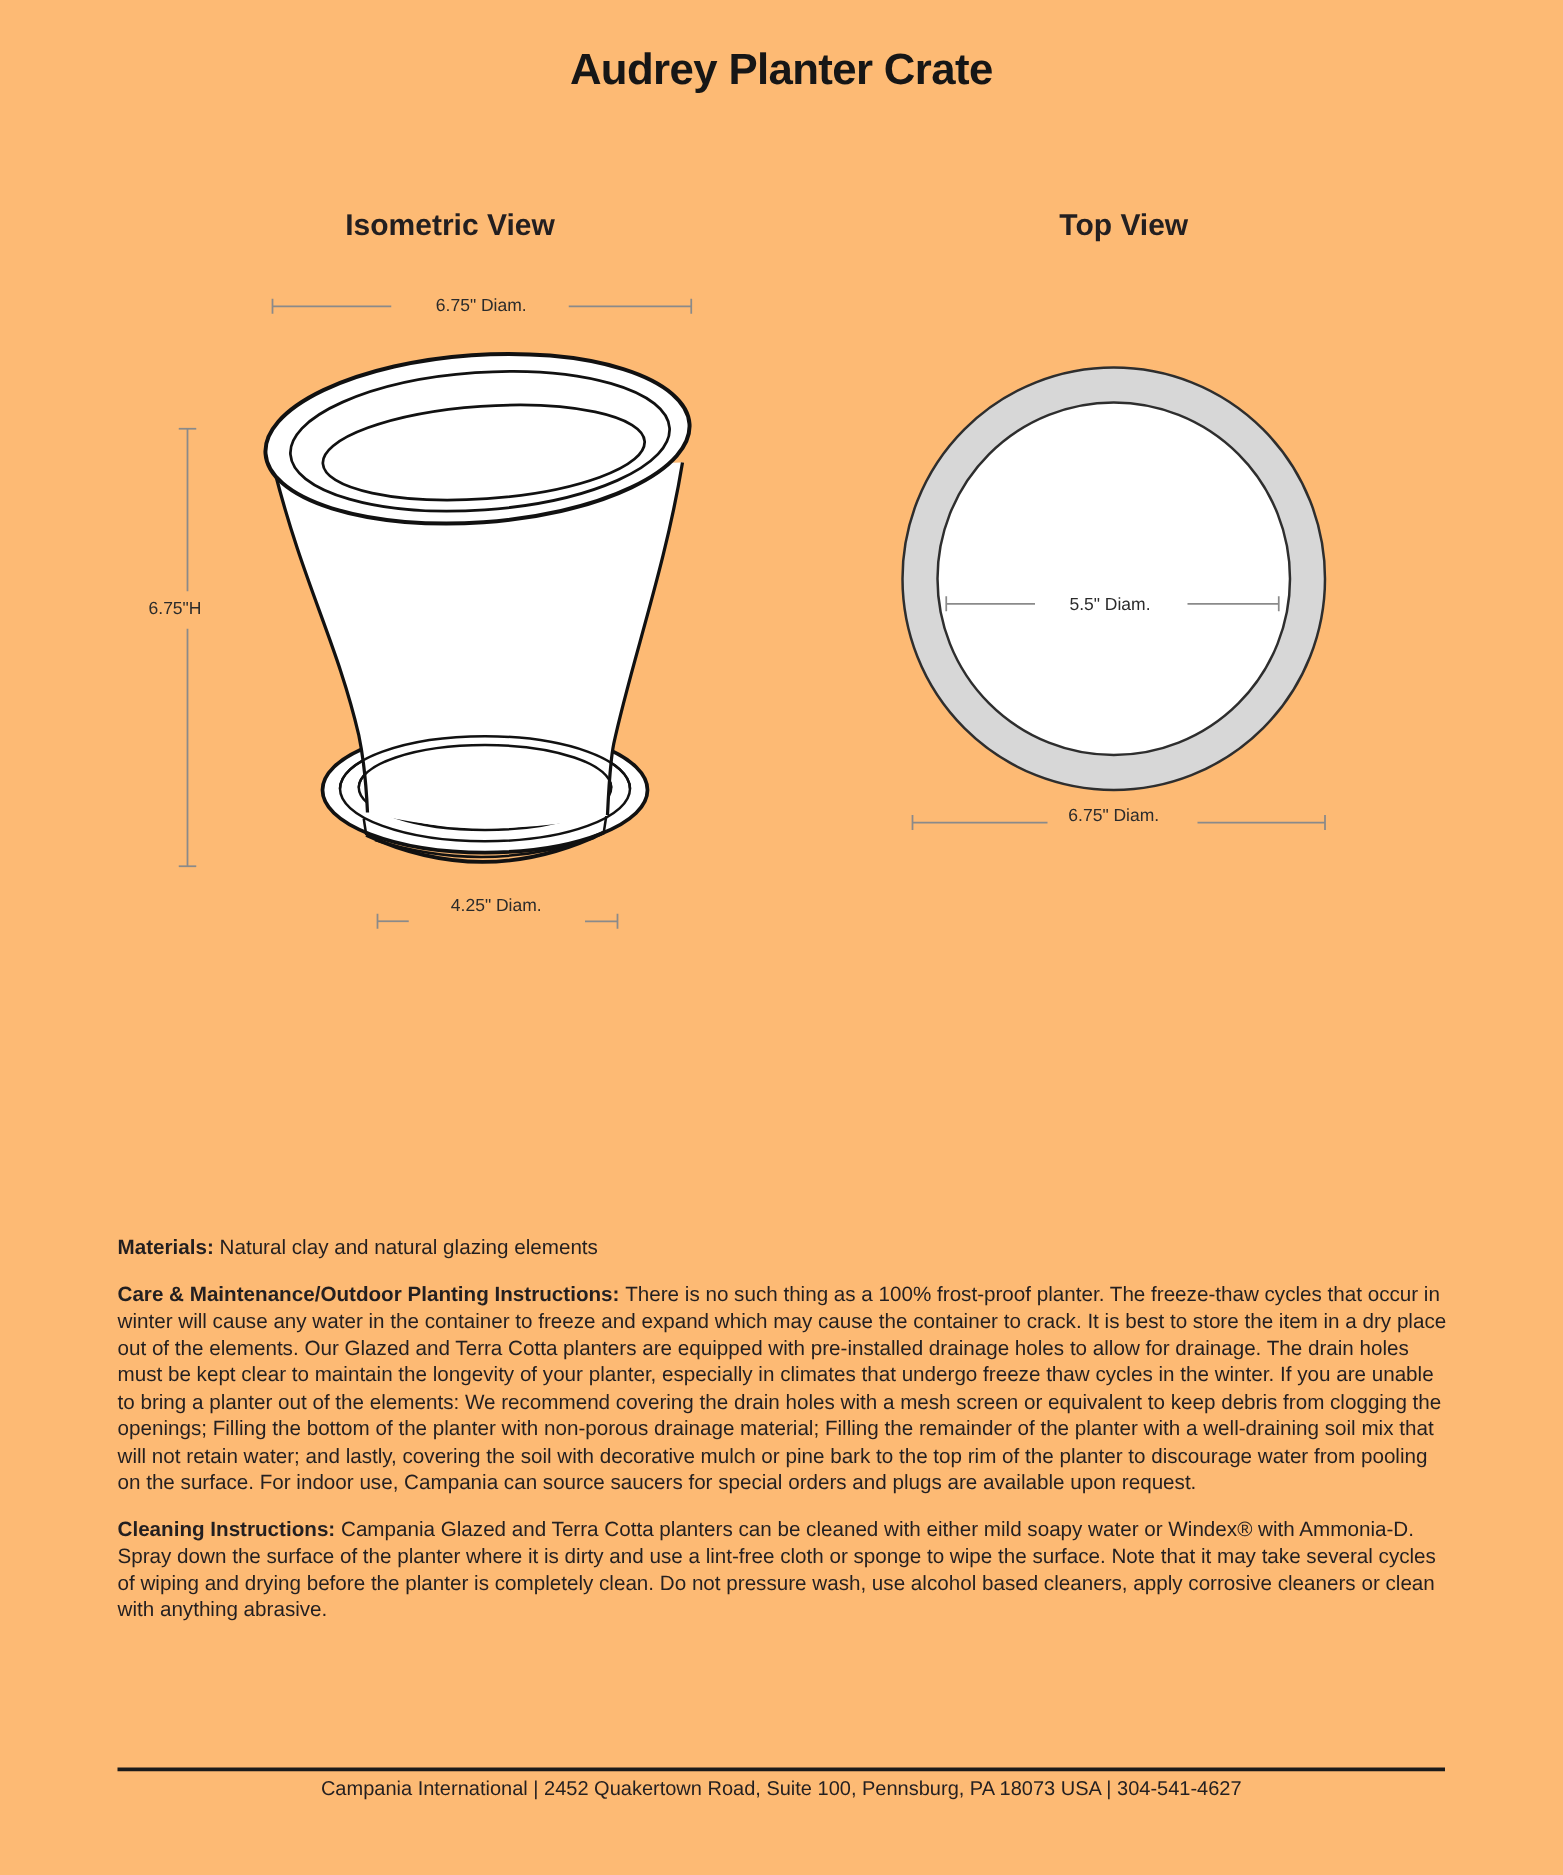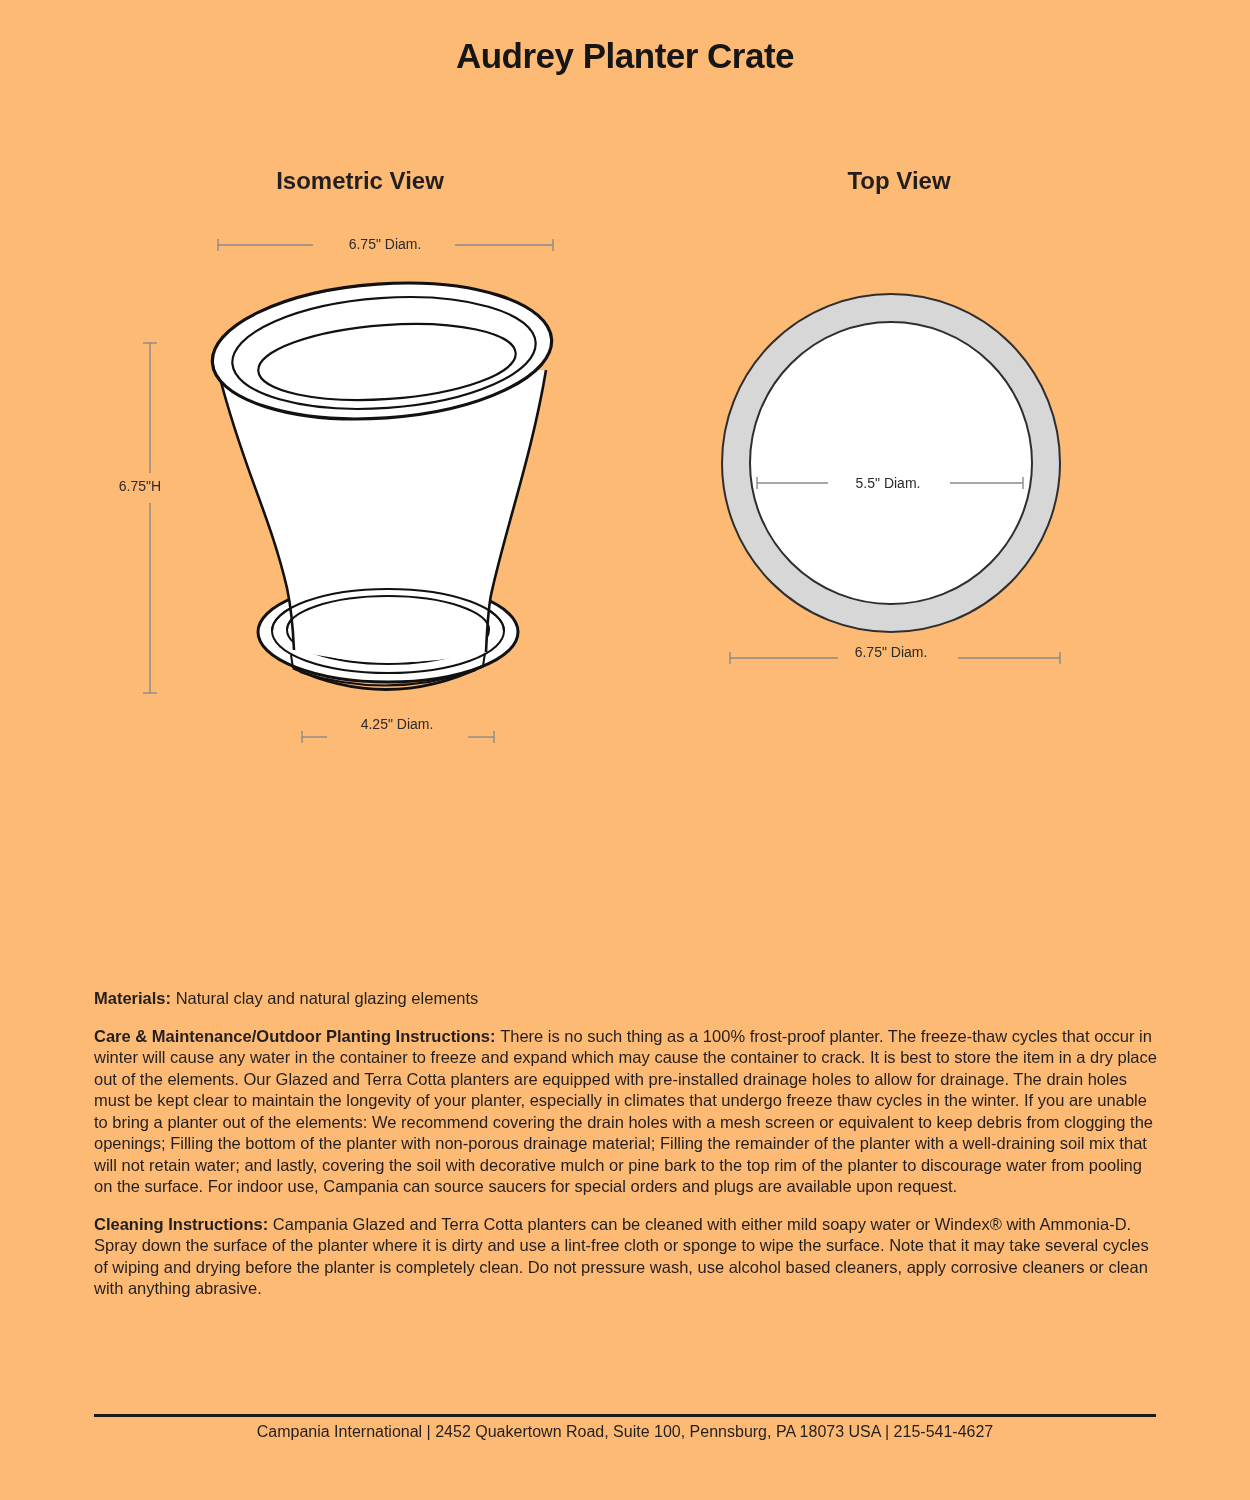--- a/index.html
+++ b/index.html
@@ -141,16 +141,16 @@
   <div class="abs dim-label" style="left:891px;top:652px;">6.75" Diam.</div>
 
   <div id="specs" class="abs">
     <p><span class="lbl">Materials:</span><span>Natural clay and natural glazing elements</span></p>
     <p><span class="lbl">Care &amp; Maintenance/Outdoor Planting Instructions:</span><span>There is no such thing as a 100% frost-proof planter. The freeze-thaw cycles that occur in winter will cause any water in the container to freeze and expand which may cause the container to crack. It is best to store the item in a dry place out of the elements. Our Glazed and Terra Cotta planters are equipped with pre-installed drainage holes to allow for drainage. The drain holes must be kept clear to maintain the longevity of your planter, especially in climates that undergo freeze thaw cycles in the winter. If you are unable to bring a planter out of the elements: We recommend covering the drain holes with a mesh screen or equivalent to keep debris from clogging the openings; Filling the bottom of the planter with non-porous drainage material; Filling the remainder of the planter with a well-draining soil mix that will not retain water; and lastly, covering the soil with decorative mulch or pine bark to the top rim of the planter to discourage water from pooling on the surface. For indoor use, Campania can source saucers for special orders and plugs are available upon request.</span></p>
     <p><span class="lbl">Cleaning Instructions:</span><span>Campania Glazed and Terra Cotta planters can be cleaned with either mild soapy water or Windex® with Ammonia-D. Spray down the surface of the planter where it is dirty and use a lint-free cloth or sponge to wipe the surface. Note that it may take several cycles of wiping and drying before the planter is completely clean. Do not pressure wash, use alcohol based cleaners, apply corrosive cleaners or clean with anything abrasive.</span></p>
   </div>
 
   <div id="footer-rule" class="abs"></div>
   <div id="footer" class="abs">
-    <div>Campania International | 2452 Quakertown Road, Suite 100, Pennsburg, PA 18073 USA | 215-541-4627</div>
+    <div>Campania International | 2452 Quakertown Road, Suite 100, Pennsburg, PA 18073 USA | 304-541-4627</div>
   </div>
 
 </div>
 
 </body></html>

